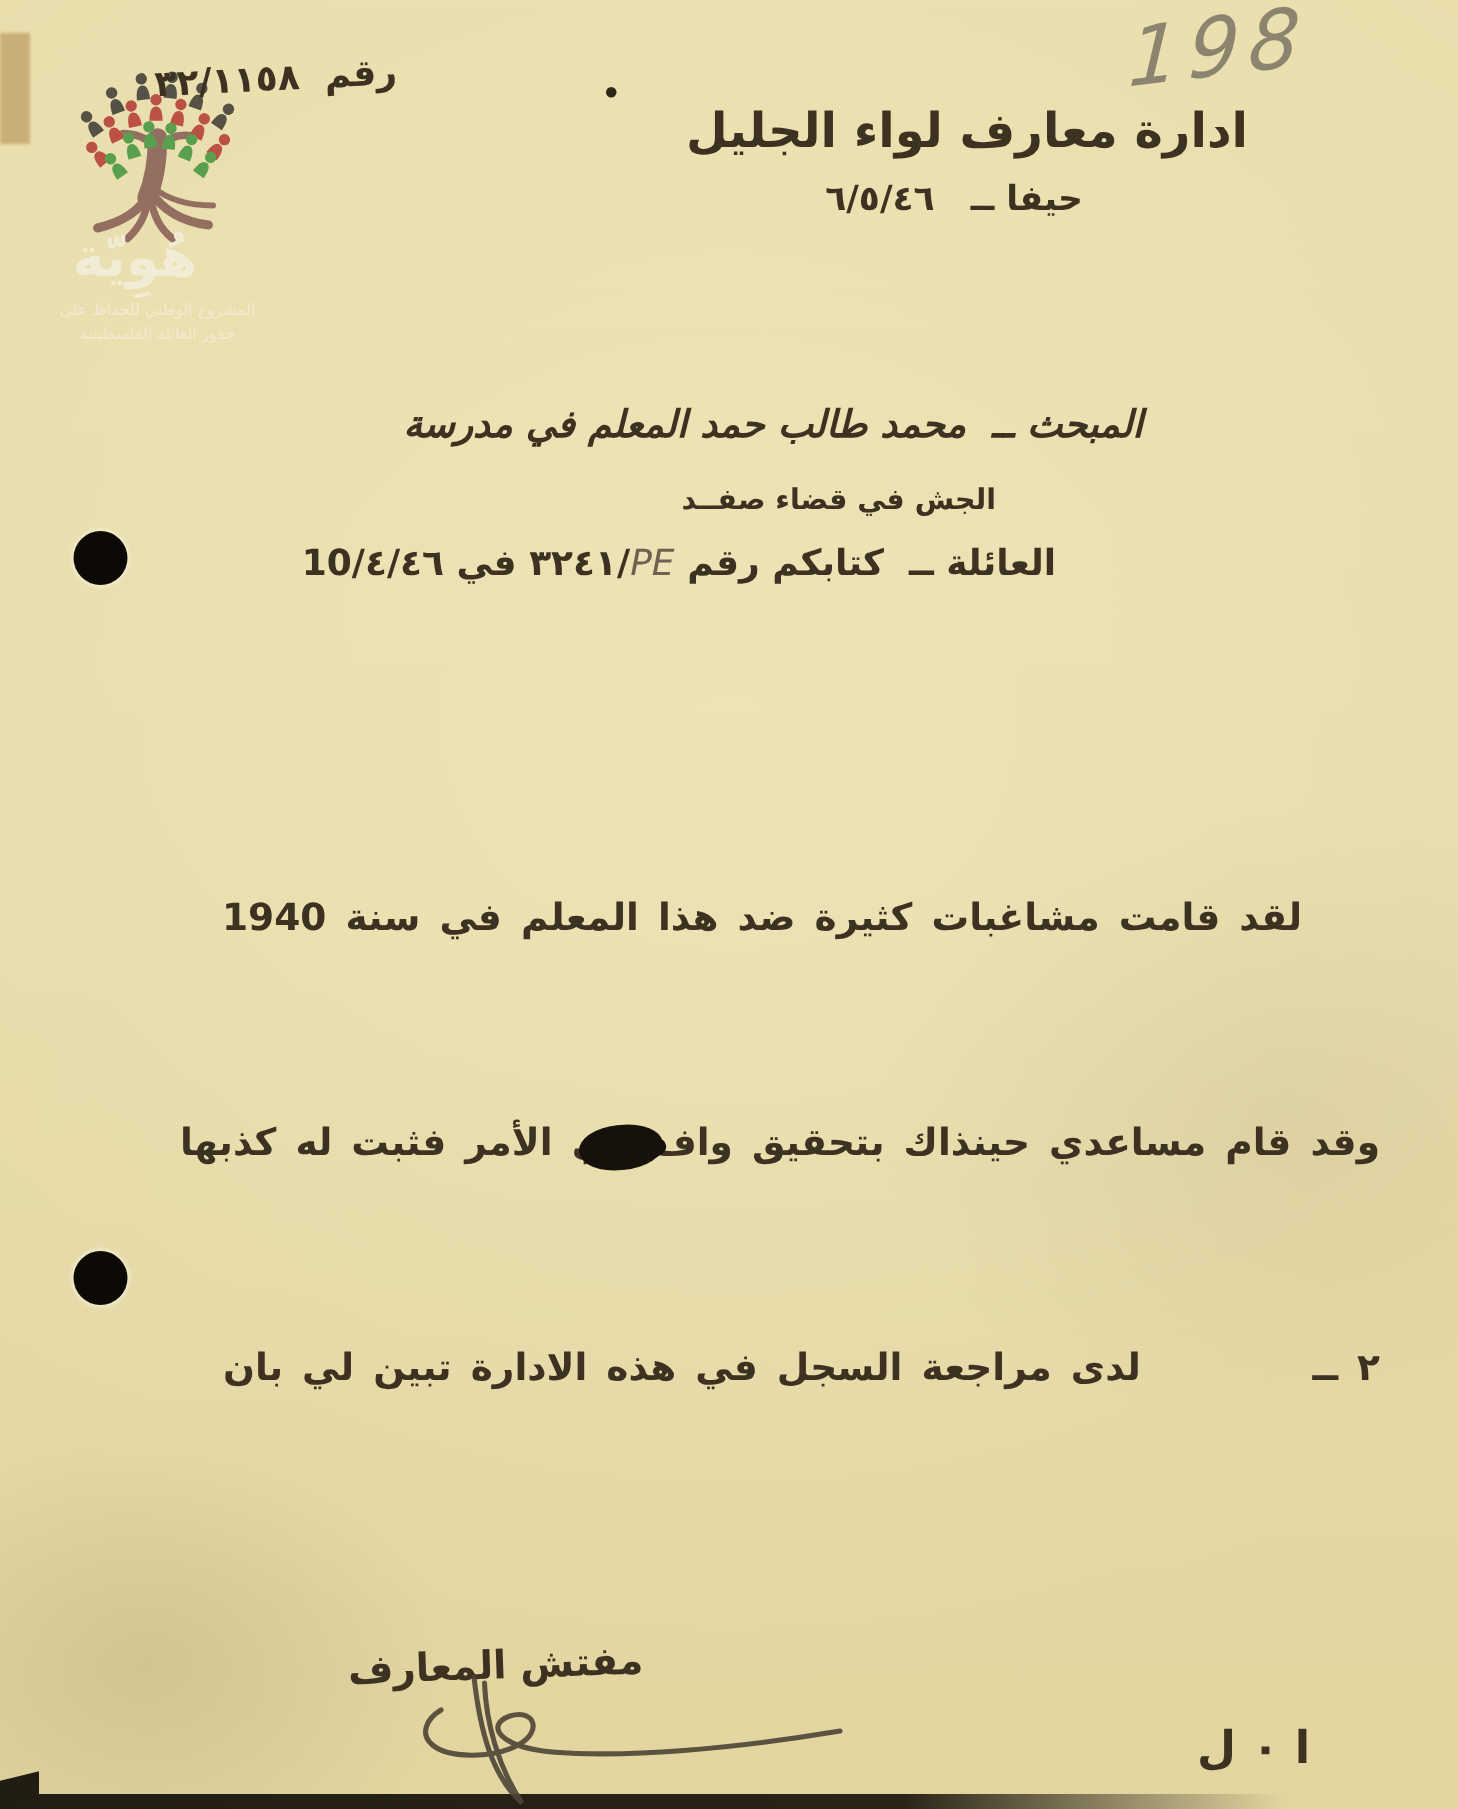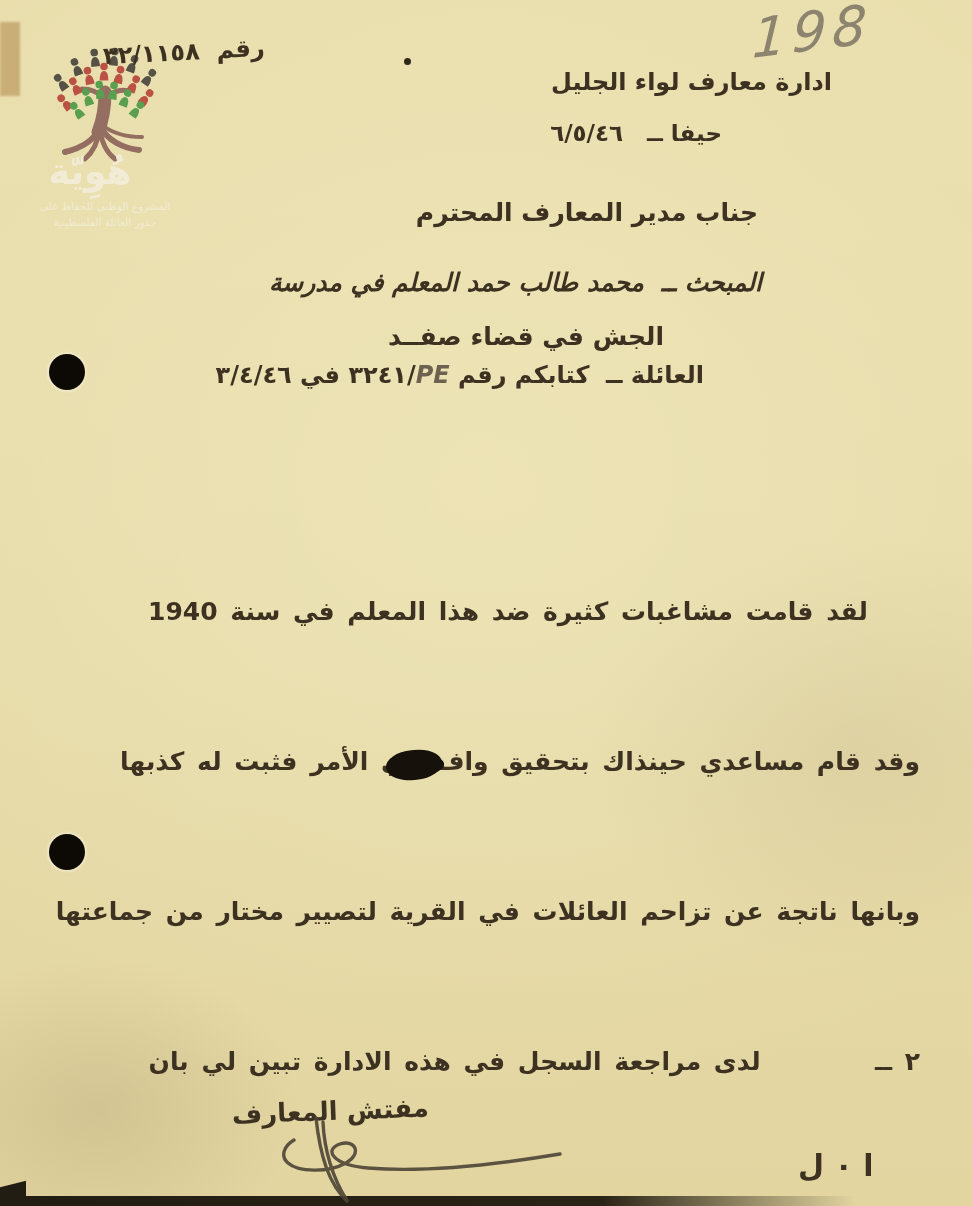--- a/index.html
+++ b/index.html
@@ -15,27 +15,27 @@
       radial-gradient(40% 25% at 88% 62%, rgba(120,95,60,.10), rgba(0,0,0,0) 70%),
       radial-gradient(30% 18% at 10% 92%, rgba(110,85,55,.14), rgba(0,0,0,0) 70%),
       linear-gradient(180deg,#e9deac 0%, #e6dba8 55%, #e2d5a0 100%);
     color:var(--ink);}
   .abs{position:absolute;white-space:pre-wrap;}
   .rtl{direction:rtl;unicode-bidi:plaintext;text-align:right;}
   .ink{color:var(--ink);font-weight:700;}
   .pencil-198{left:752px;top:0px;font-size:54px;font-weight:400;font-style:italic;
     color:var(--pencil);transform:rotate(-7deg) skewX(-10deg);letter-spacing:6px;}
   .ref-number{left:103px;top:38px;font-size:24px;transform:rotate(-3deg);}
-  .hdr-dept{right:140px;top:68px;font-size:24px;}
+  .hdr-dept{right:140px;top:68px;font-size:32px;}
   .hdr-date{right:250px;top:120px;font-size:23px;}
   .salutation{right:214px;top:198px;font-size:25px;}
   .subject1{right:210px;top:268px;font-size:25px;font-style:italic;}
-  .subject2{right:308px;top:322px;font-size:25px;margin-left:12px;}
+  .subject2{right:308px;top:322px;font-size:19px;margin-left:12px;}
   .ref-line{right:268px;top:361px;font-size:24px;}
-  .ref-line .latin{font-style:italic;color:#6d6250;font-weight:700;}
+  .ref-line .latin{font-style:italic;color:#6d6250;font-weight:400;}
   .body-block{right:52px;left:38px;top:487px;font-size:25px;line-height:50px;word-spacing:4px;}
   .body-line{min-height:50px;}
   .body-line:nth-child(1){padding-right:52px;}
   .body-line:nth-child(12){padding-right:150px;}
   .sig-title{left:232px;top:1096px;font-size:26px;transform:rotate(-2deg);}
   .sig-svg{position:absolute;left:228px;top:1114px;}
   .initials{left:798px;top:1148px;font-size:30px;}
   .hole{position:absolute;width:36px;height:36px;border-radius:50%;background:#0d0a06;
     box-shadow:0 0 2px 2px rgba(245,240,220,.55);}
   .hole-1{left:49px;top:354px;}
@@ -117,30 +117,28 @@
       <text x="95" y="172" text-anchor="middle" font-size="10.5" fill="var(--logo-text)" opacity="0.85">المشروع الوطني للحفاظ على</text>
       <text x="95" y="188" text-anchor="middle" font-size="10.5" fill="var(--logo-text)" opacity="0.85">جذور العائلة الفلسطينية</text>
     </g>
   </svg>
 
   <div class="abs rtl ink ref-number">رقم  ٣٢/١١٥٨</div>
 
   <div class="abs rtl ink hdr-dept">ادارة معارف لواء الجليل</div>
   <div class="abs rtl ink hdr-date">حيفا ــ   ٦/٥/٤٦</div>
 
-  <div class="abs rtl ink salutation">جناب مدير المعارف المحترم</div>
 
   <div class="abs rtl ink subject1">المبحث ــ  محمد طالب حمد المعلم في مدرسة</div>
   <div class="abs rtl ink subject2">الجش في قضاء صفــد</div>
-  <div class="abs rtl ink ref-line"><span>العائلة ــ  كتابكم رقم </span><span dir="ltr"><span>٣٢٤١/</span><span class="latin">PE</span></span><span> في ٣/٤/٤٦</span></div>
+  <div class="abs rtl ink ref-line"><span>العائلة ــ  كتابكم رقم </span><span dir="ltr"><span>٣٢٤١/</span><span class="latin">PE</span></span><span> في 10/٤/٤٦</span></div>
 
   <div class="abs rtl ink body-block">
     <div class="body-line">لقد قامت مشاغبات كثيرة ضد هذا المعلم في سنة 1940</div>
     <div class="body-line">وقد قام مساعدي حينذاك بتحقيق واف في الأمر فثبت له كذبها</div>
-    <div class="body-line">وبانها ناتجة عن تزاحم العائلات في القرية لتصيير مختار من جماعتها</div>
     <div class="body-line">٢ ــ         لدى مراجعة السجل في هذه الادارة تبين لي بان</div>
     
     
     
     
     
     
     
   </div>
 

